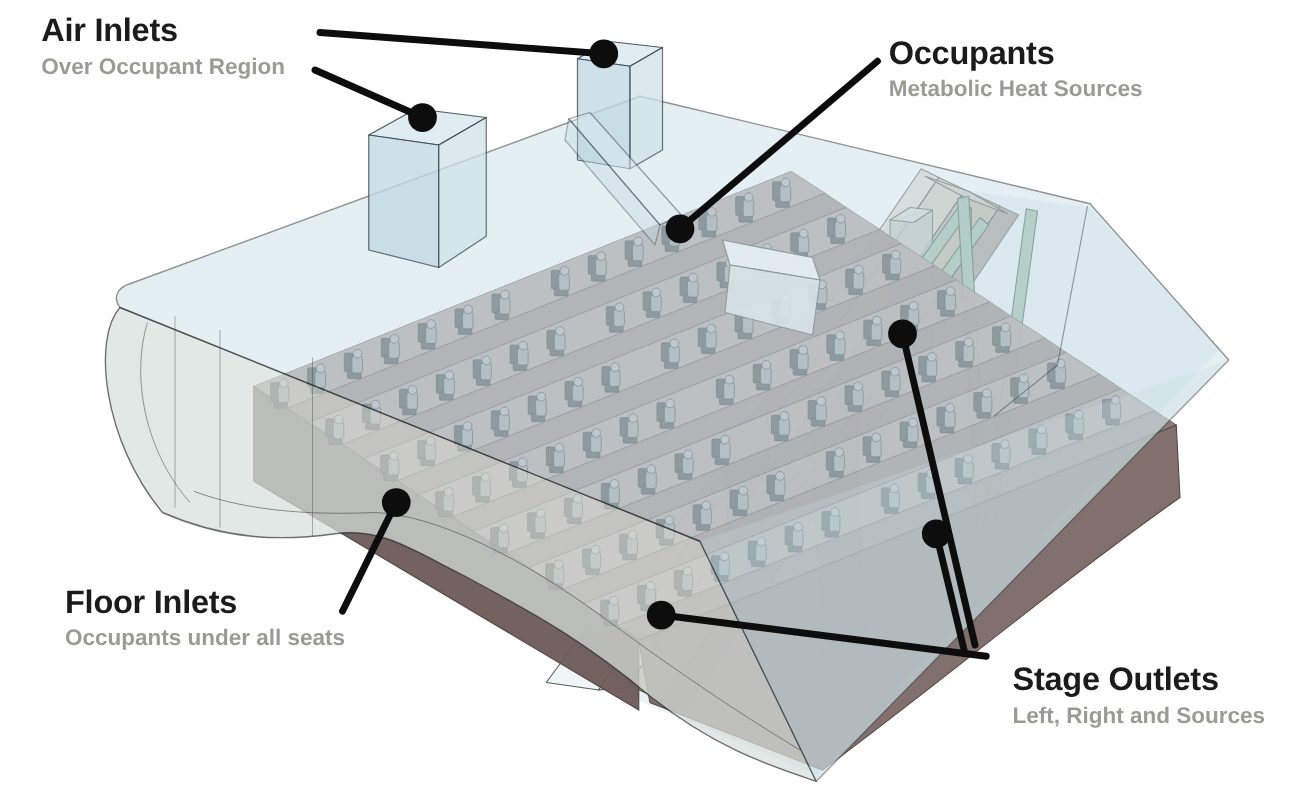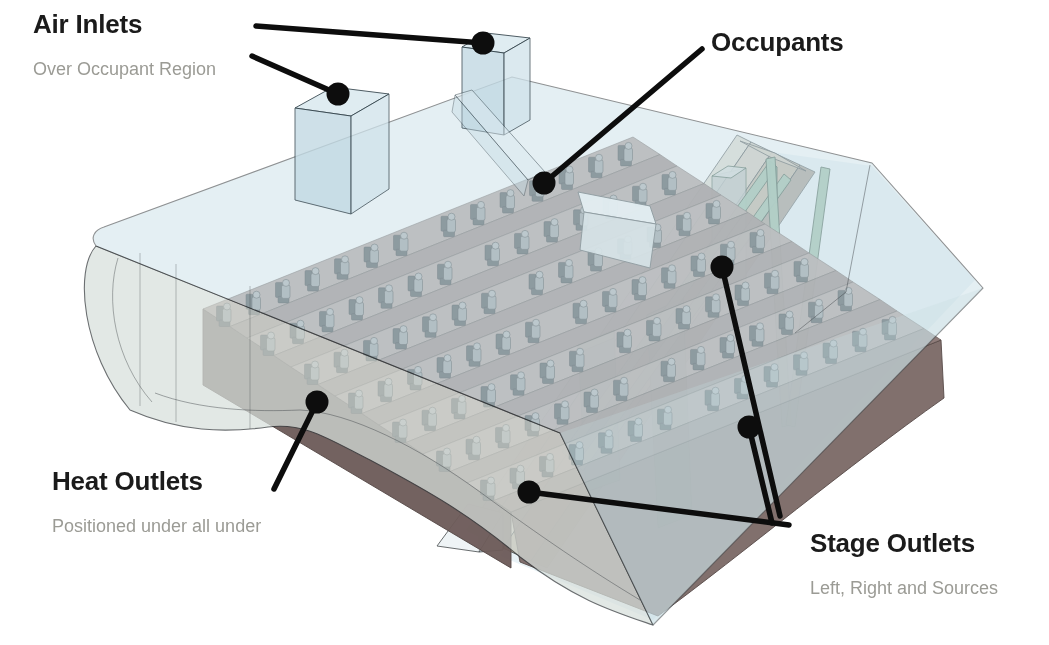--- a/index.html
+++ b/index.html
@@ -10,21 +10,21 @@
     overflow:hidden;
     font-family:"Liberation Sans","DejaVu Sans",sans-serif;
   }
   .model-svg{position:absolute;left:0;top:0;width:1049px;height:645px;}
   .label{position:absolute;}
   .label-title{
     font-size:26px;font-weight:700;line-height:1.12;
     color:var(--title-color,#1b1b1b);letter-spacing:-0.2px;white-space:nowrap;
   }
   .label-sub{
-    font-size:18px;font-weight:400;margin-top:20px;
+    font-size:18px;font-weight:700;margin-top:4px;
     color:var(--subtitle-color,#9b9b95);white-space:nowrap;
   }
 </style>
 </head>
 <body>
 
 <div class="stage">
 
   <svg class="model-svg" viewBox="0 0 1049 645" xmlns="http://www.w3.org/2000/svg">
 
@@ -724,25 +724,26 @@
     </g>
   </svg>
 
   <div class="label" style="left:33px;top:10px">
     <div class="label-title">Air Inlets</div>
     <div class="label-sub">Over Occupant Region</div>
   </div>
 
   <div class="label" style="left:711px;top:28px">
     <div class="label-title">Occupants</div>
+    <div class="label-sub">Metabolic Heat Sources</div>
   </div>
 
   <div class="label" style="left:52px;top:467px">
-    <div class="label-title">Heat Outlets</div>
-    <div class="label-sub">Positioned under all under</div>
+    <div class="label-title">Floor Inlets</div>
+    <div class="label-sub">Occupants under all seats</div>
   </div>
 
   <div class="label" style="left:810px;top:529px">
     <div class="label-title">Stage Outlets</div>
     <div class="label-sub">Left, Right and Sources</div>
   </div>
 
 </div>
 
 </body></html>

